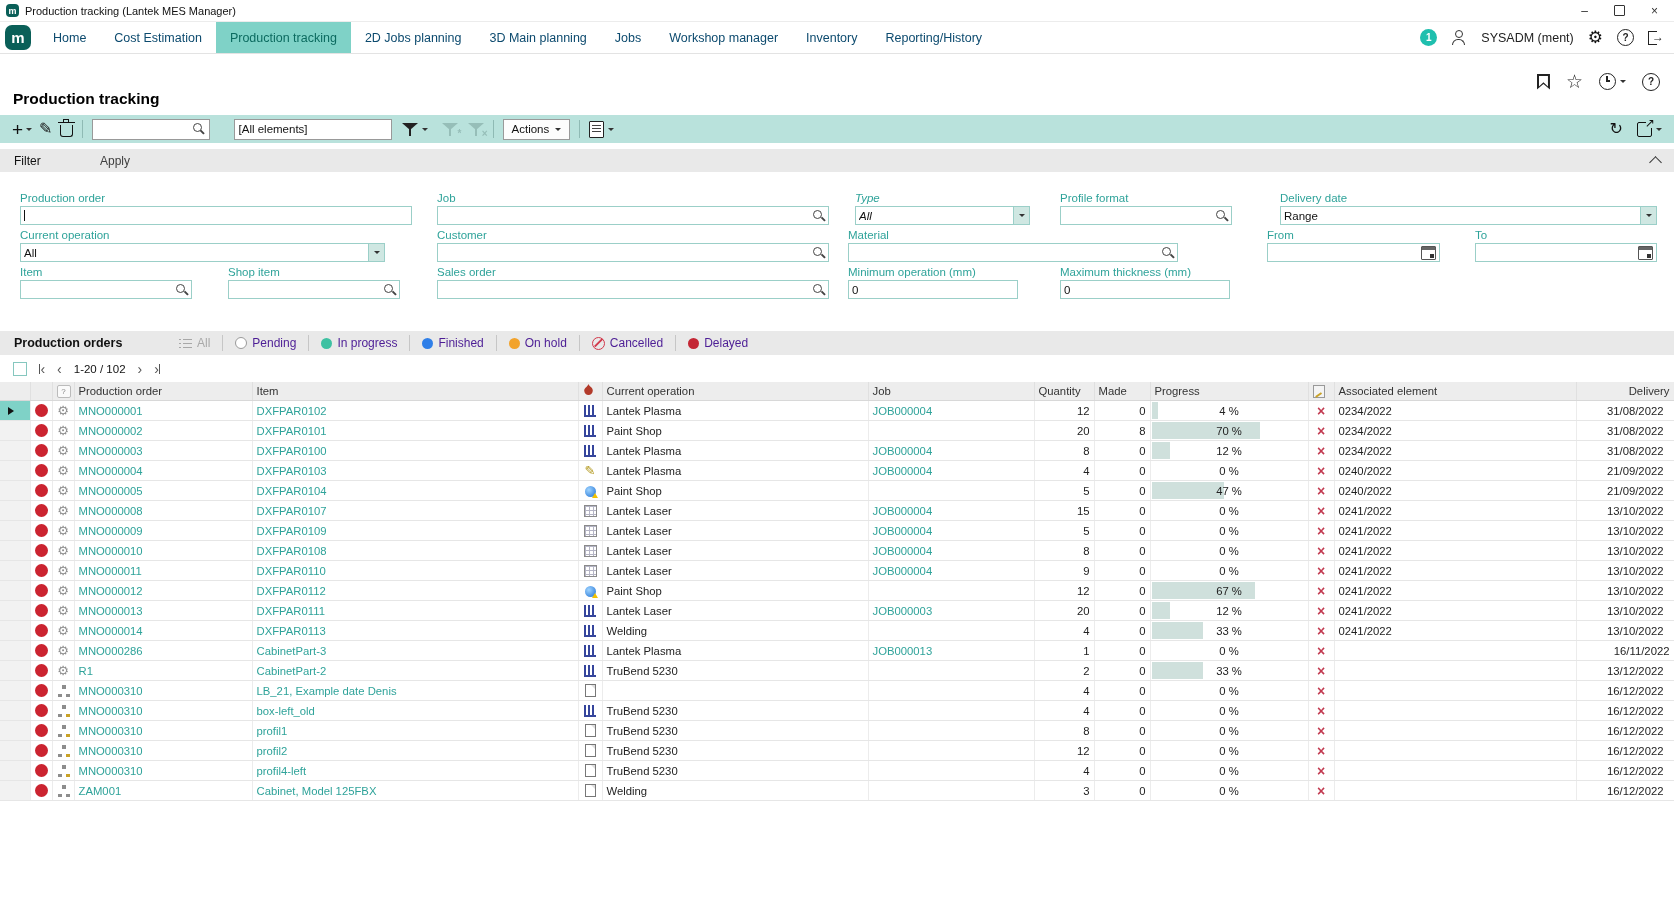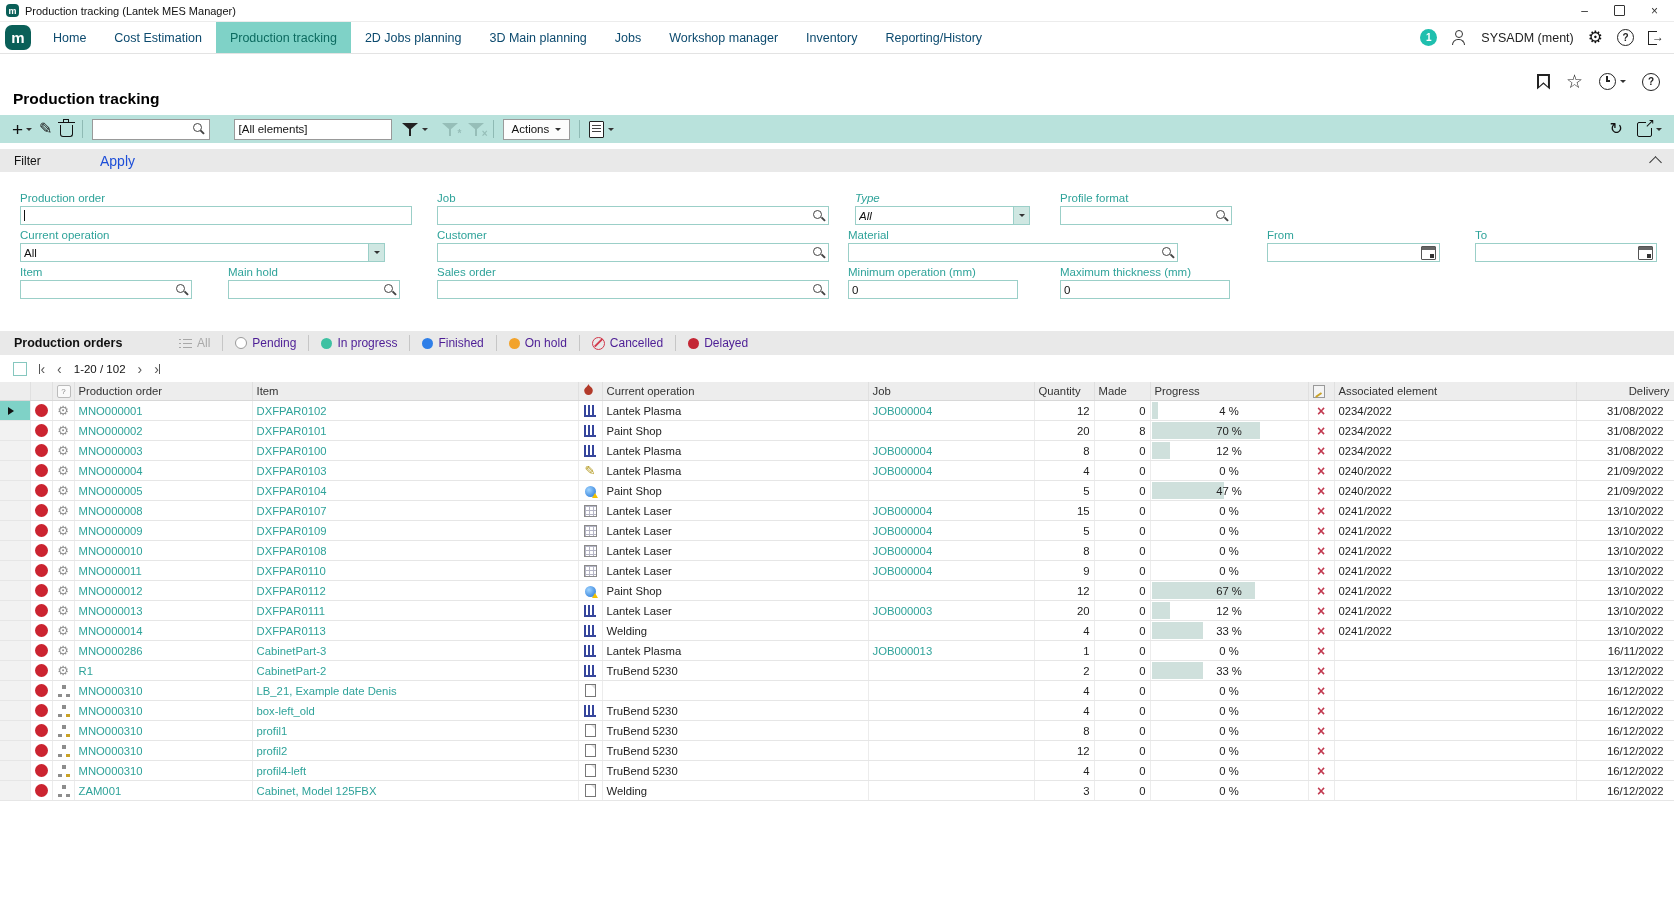--- a/index.html
+++ b/index.html
@@ -74,21 +74,21 @@
   .doc-icon::after{content:"";position:absolute;left:2px;right:2px;top:3px;height:8px;
        background:repeating-linear-gradient(#444 0 1px,transparent 1px 3px)}
   .toolbar .right{margin-left:auto;display:flex;align-items:center;gap:14px;margin-right:12px}
   .refresh-glyph{font-size:16px;color:#111;line-height:1}
   .export{position:relative;width:13px;height:13px;border:1.4px solid #111;border-radius:2px}
   .export::before{content:"";position:absolute;top:-3px;right:-3px;width:8px;height:8px;background:#b9e2dc}
   .export::after{content:"\2197";position:absolute;top:-7px;right:-4px;font-size:12px;color:#111}
   
   .filterhead{position:absolute;top:149px;left:0;width:1674px;height:23px;background:#e9e9e9;display:flex;align-items:center;box-sizing:border-box;padding:0 14px}
   .filterhead .ftitle{font-size:12px;color:#111;width:86px}
-  .filterhead .apply{font-size:14px;color:#1d4ed8}
+  .filterhead .apply{font-size:12px;color:#404040}
   .chev-up{margin-left:auto;width:8px;height:8px;border-top:1.8px solid #333;border-right:1.8px solid #333;transform:rotate(-45deg);margin-top:4px}
   .filterbody{position:absolute;top:172px;left:0;width:1674px;height:152px;background:#fff}
   .ffield{position:absolute}
   .flabel{font-size:11.5px;color:#2fa39a;margin-bottom:2px;white-space:nowrap}
   .fctrl{height:17px;border:1px solid #9bcfc8;background:#fff;display:flex;align-items:center;font-size:11.5px;color:#111;padding-left:3px;box-sizing:content-box}
   .fctrl .val{flex:1;white-space:nowrap;overflow:hidden}
   .fctrl .sel-arrow{width:15px;height:17px;background:#cfe7e2;border-left:1px solid #9bcfc8;display:flex;align-items:center;justify-content:center;flex:none}
   .fctrl .mag{margin-right:3px}
   .has-caret::before{content:"";width:1px;height:11px;background:#111;margin-right:1px}
   .cal{position:relative;width:13px;height:12px;border:1.3px solid #555;border-radius:1px;margin-right:3px;flex:none;background:
@@ -278,20 +278,29 @@
         </span>
       </div>
     </div>
     <div class="ffield" style="left: 1060px; top: 20px; width: 172px;">
       <div class="flabel">Profile format</div>
       <div class="fctrl">
         <span class="val"></span>
         <span class="mag"></span>
       </div>
     </div>
+    <div class="ffield" style="left: 1280px; top: 20px; width: 377px;">
+      <div class="flabel">Delivery date</div>
+      <div class="fctrl">
+        <span class="val">Range</span>
+        <span class="sel-arrow">
+          <span class="arr-dn small"></span>
+        </span>
+      </div>
+    </div>
     <div class="ffield" style="left: 20px; top: 57px; width: 365px;">
       <div class="flabel">Current operation</div>
       <div class="fctrl">
         <span class="val">All</span>
         <span class="sel-arrow">
           <span class="arr-dn small"></span>
         </span>
       </div>
     </div>
     <div class="ffield" style="left: 437px; top: 57px; width: 392px;">
@@ -323,21 +332,21 @@
       </div>
     </div>
     <div class="ffield" style="left: 20px; top: 94px; width: 172px;">
       <div class="flabel">Item</div>
       <div class="fctrl">
         <span class="val"></span>
         <span class="mag"></span>
       </div>
     </div>
     <div class="ffield" style="left: 228px; top: 94px; width: 172px;">
-      <div class="flabel">Main hold</div>
+      <div class="flabel">Shop item</div>
       <div class="fctrl">
         <span class="val"></span>
         <span class="mag"></span>
       </div>
     </div>
     <div class="ffield" style="left: 437px; top: 94px; width: 392px;">
       <div class="flabel">Sales order</div>
       <div class="fctrl">
         <span class="val"></span>
         <span class="mag"></span>
@@ -708,21 +717,21 @@
         <td class="c-qty">1</td>
         <td class="c-made">0</td>
         <td style="padding: 0px 1px;">
           <div class="pbar">
             <div class="fill" style="width: 0%;"></div>
             <span class="plabel">0 %</span>
           </div>
         </td>
         <td class="c-xico"><span class="xmark">×</span></td>
         <td></td>
-        <td style="text-align: right; padding-right: 10px;">16/11/2022</td>
+        <td style="text-align: right; padding-right: 4px;">16/11/2022</td>
       </tr>
       <tr>
         <td class="c-sel"></td>
         <td class="c-status"><span class="dot-status"></span></td>
         <td class="c-tico"><span class="tico-gear"></span></td>
         <td><span class="lnk">R1</span></td>
         <td><span class="lnk">CabinetPart-2</span></td>
         <td class="c-oico"><span class="oico oico-machine"></span></td>
         <td>TruBend 5230</td>
         <td></td>

